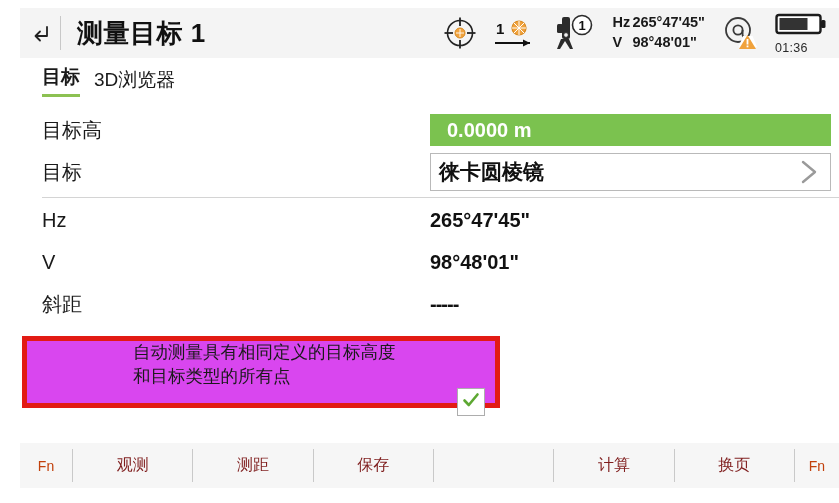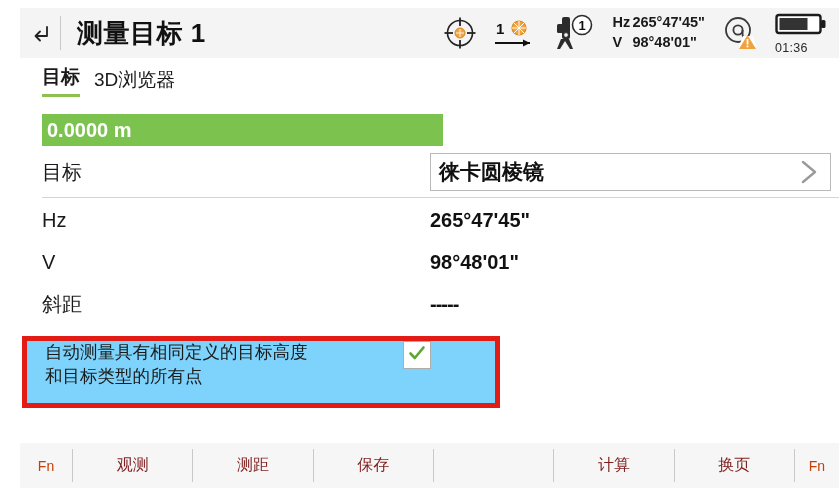--- a/index.html
+++ b/index.html
@@ -132,21 +132,21 @@
     white-space: nowrap;
   }
   .field-green {
     background: #7bc24f;
     color: #ffffff;
     font-size: 20px;
     font-weight: bold;
     height: 32px;
     line-height: 32px;
     width: 401px;
-    padding-left: 5px;
+    padding-left: 17px;
     box-sizing: border-box;
     white-space: nowrap;
   }
   .field-select {
     background: #ffffff;
     border: 1px solid #b9b9b9;
     height: 38px;
     width: 401px;
     box-sizing: border-box;
     display: flex;
@@ -180,24 +180,25 @@
 
   
   .auto-box {
     position: absolute;
     left: 22px;
     top: 336px;
     width: 478px;
     height: 72px;
     border: 5px solid #e21b14;
     box-sizing: border-box;
-    background: #7dd3fc;
-    display: flex;
-    align-items: flex-start;
+    background: #d946ef;
+    display: flex;
+    align-items: flex-end;
     padding: 0 10px 0 18px;
+    flex-direction: column;
   }
   .auto-text {
     font-size: 17.5px;
     line-height: 1.35;
     color: #1a1a1a;
     width: 352px;
     flex: 0 0 auto;
   }
   .checkbox {
     width: 26px;
@@ -344,20 +345,21 @@
     <span>目标</span>
   </div>
   <div class="tab">
     <span>3D浏览器</span>
   </div>
 </div>
 
 <div class="form">
 
   <div class="row">
+    <div class="row-label">目标高</div>
     <div class="field-green">0.0000 m</div>
   </div>
 
   <div class="row" style="height:44px">
     <div class="row-label">目标</div>
     <div class="field-select">
       <span class="sel-text">徕卡圆棱镜</span>
       <span class="chev">
         <svg width="26" height="30" viewBox="0 0 26 30">
           <path d="M7 5 L19 15 L7 25" fill="none" stroke="#9a9a9a" stroke-width="2.4" stroke-linecap="round" stroke-linejoin="round"></path>

